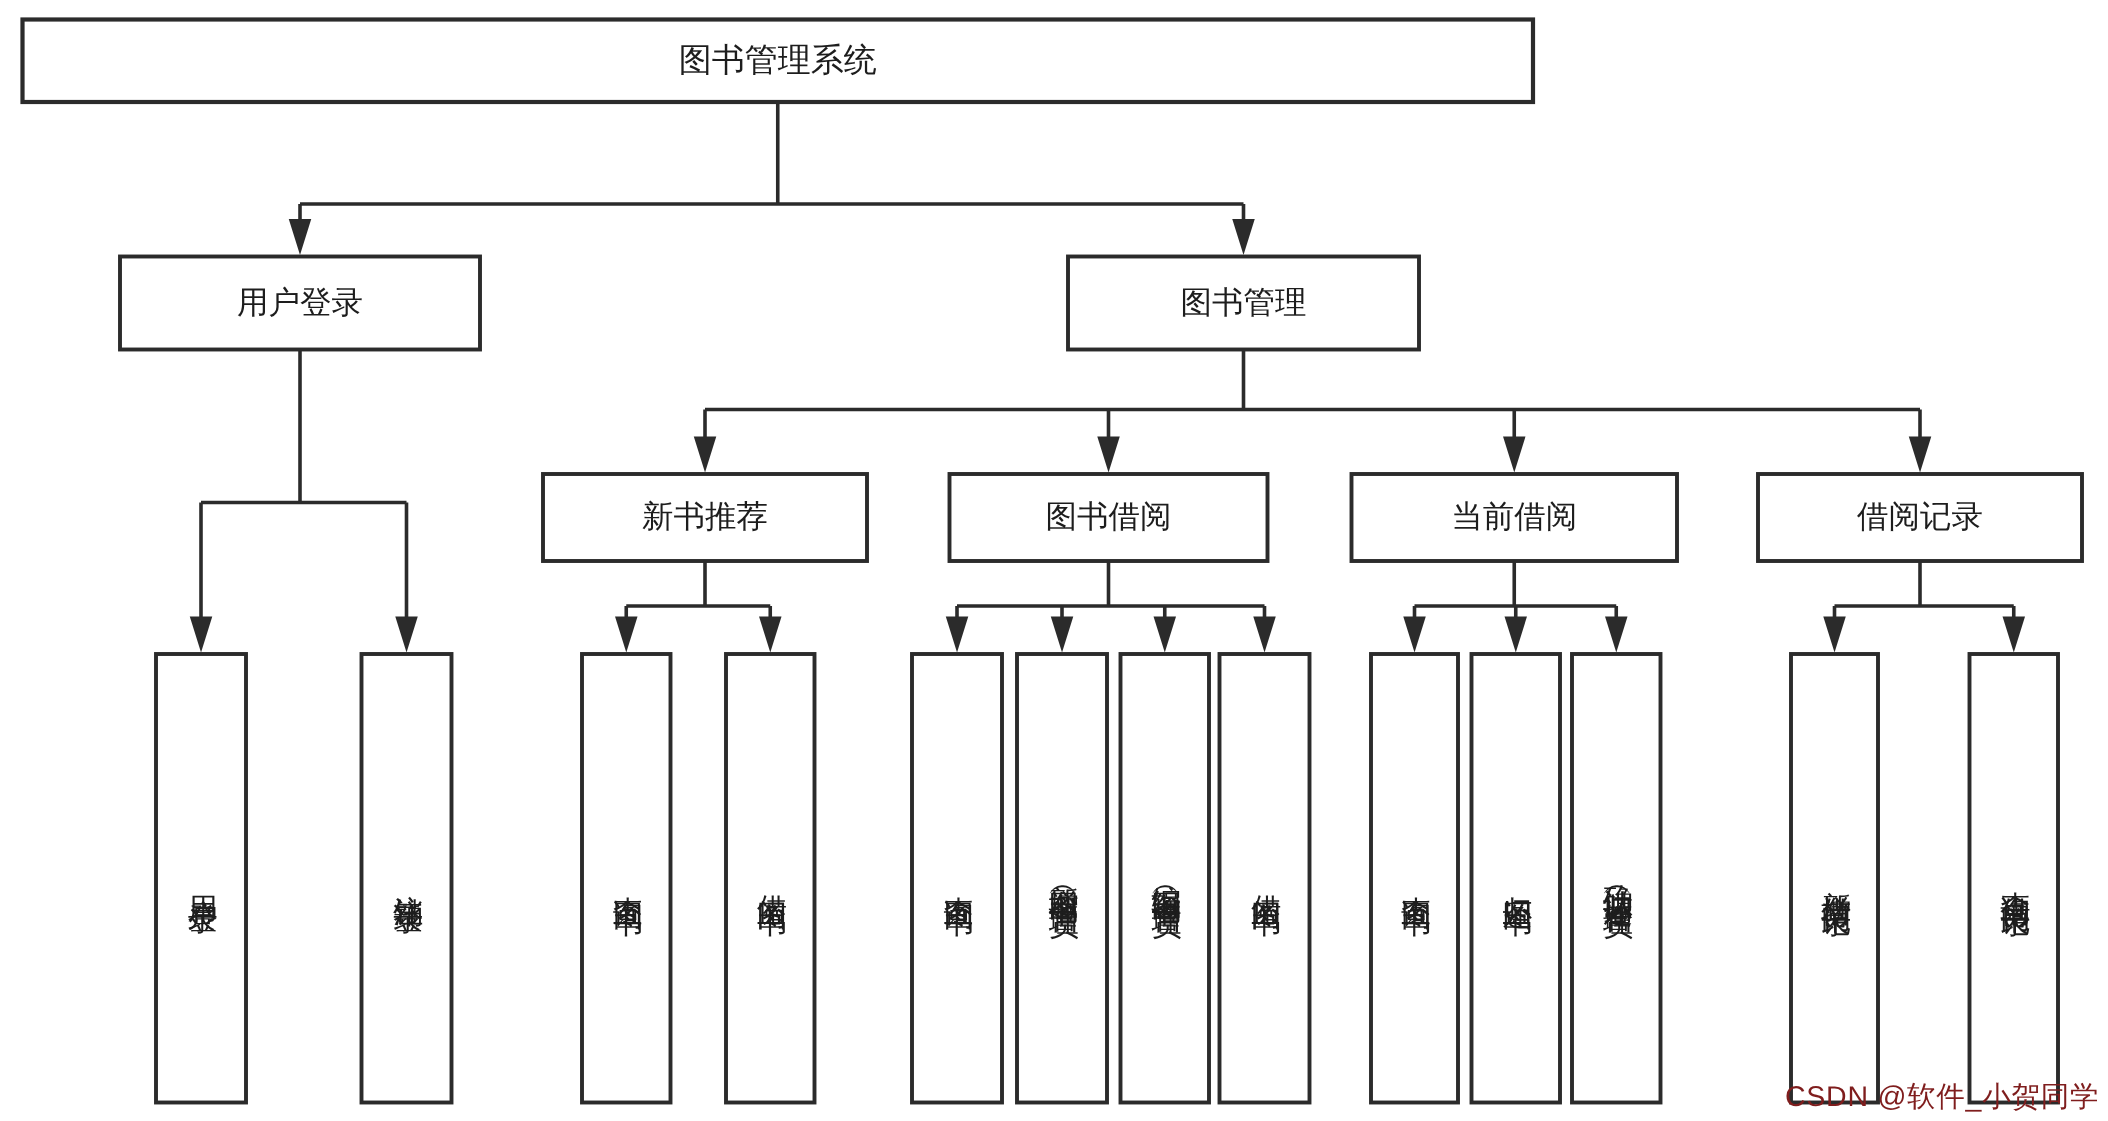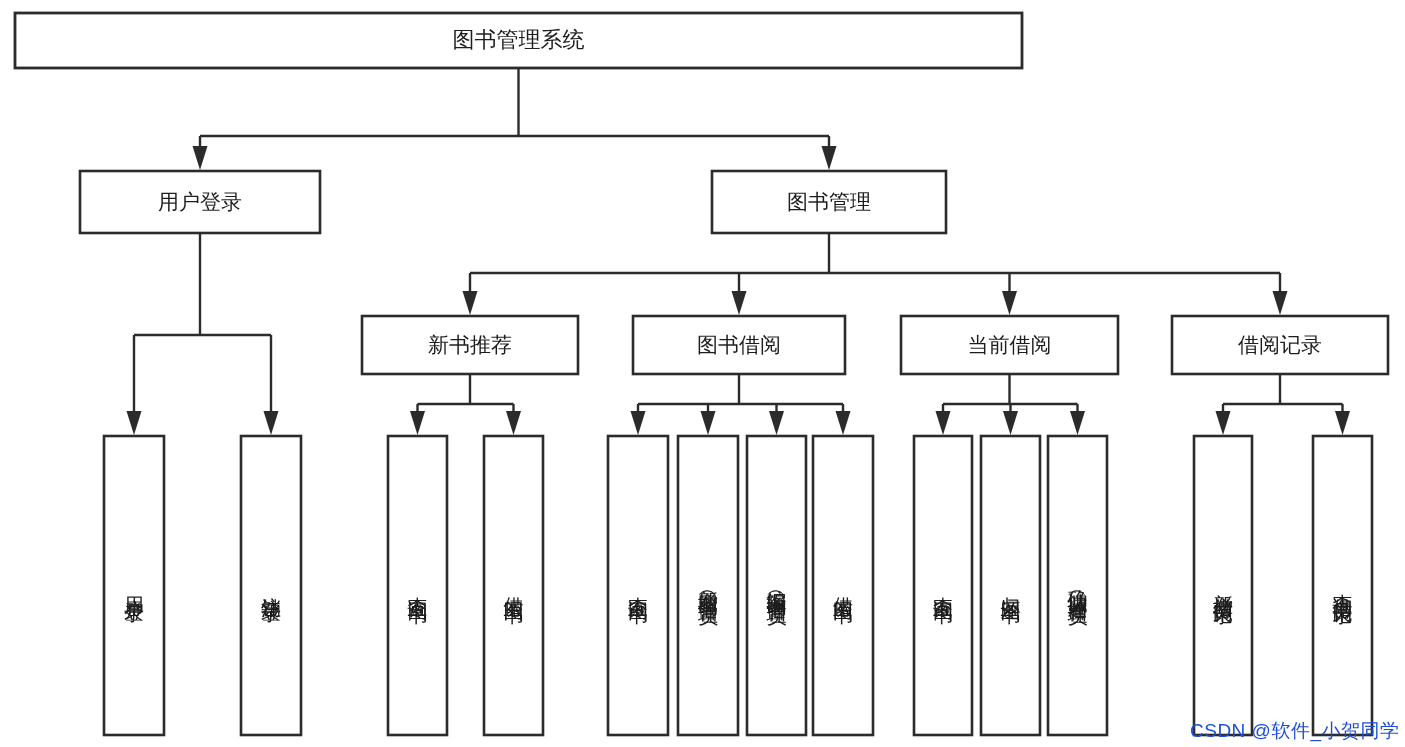--- a/index.html
+++ b/index.html
@@ -70,21 +70,21 @@
     font-size: 20px;
     line-height: 1.26;
     letter-spacing: 2.5px;
     color: #1d1d1d;
     white-space: nowrap;
   }
   .watermark {
     position: absolute;
     font-family: "Liberation Sans", "DejaVu Sans", sans-serif;
     font-size: 19px;
-    color: #1d4ed8;
+    color: #7f1d1d;
     white-space: nowrap;
     letter-spacing: 0.5px;
     pointer-events: none;
   }
 </style>
 </head>
 <body>
 
 <div id="diagram-root">
   <svg id="tree-svg" viewBox="0 0 1405 747" preserveAspectRatio="none">

